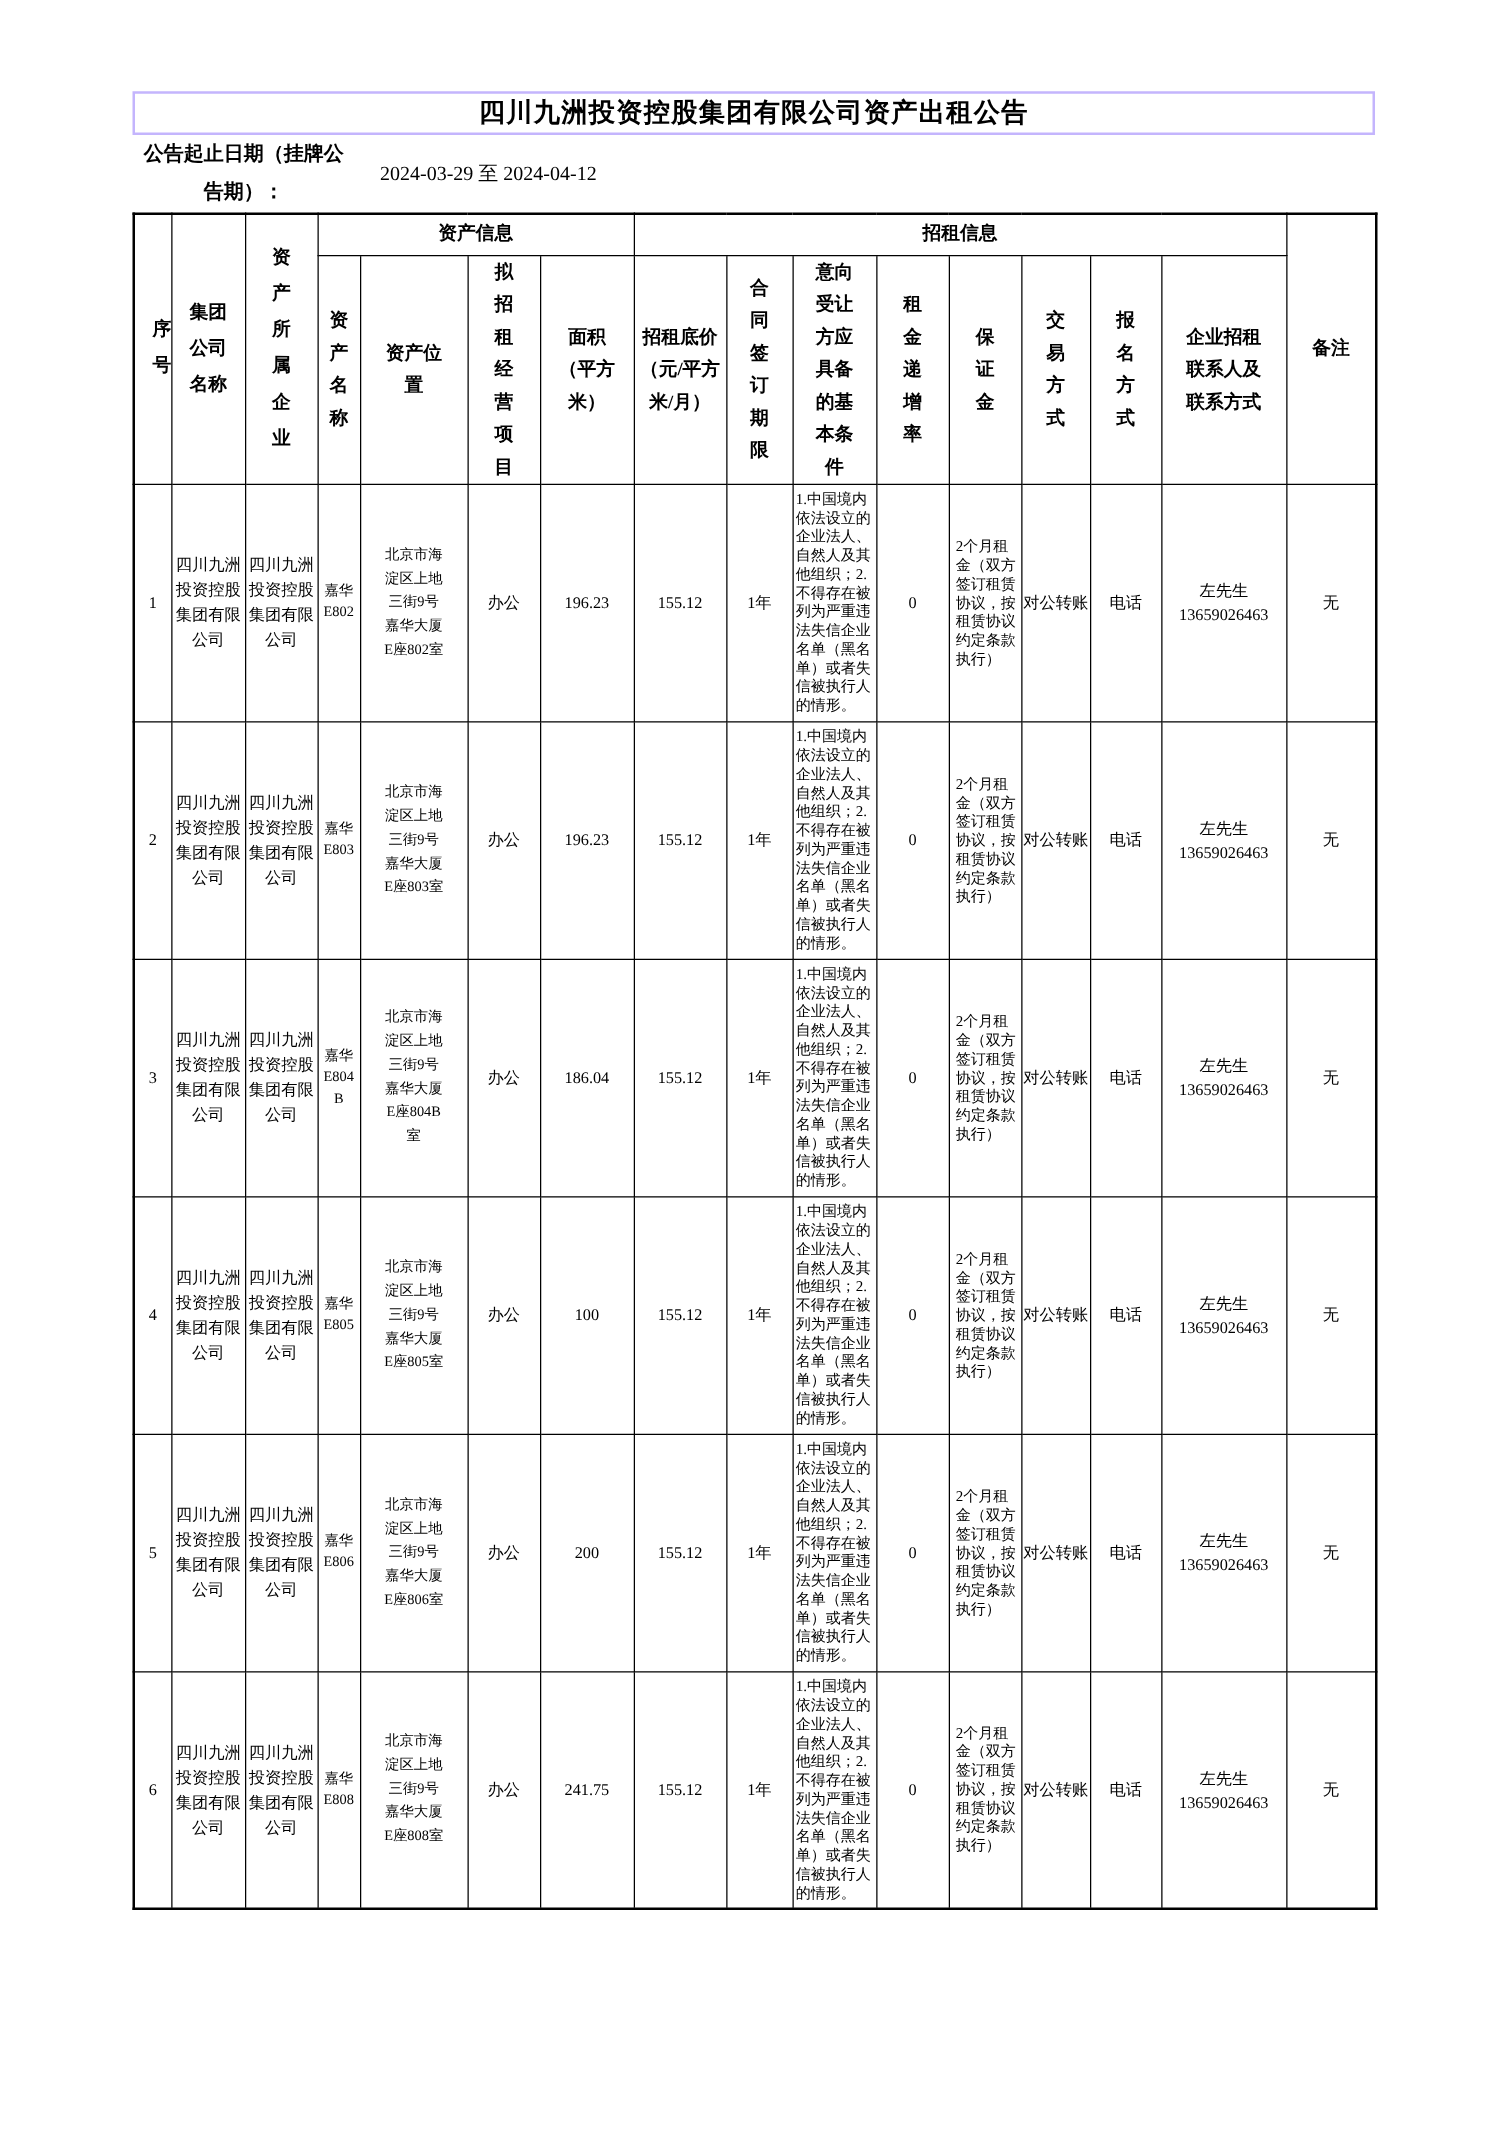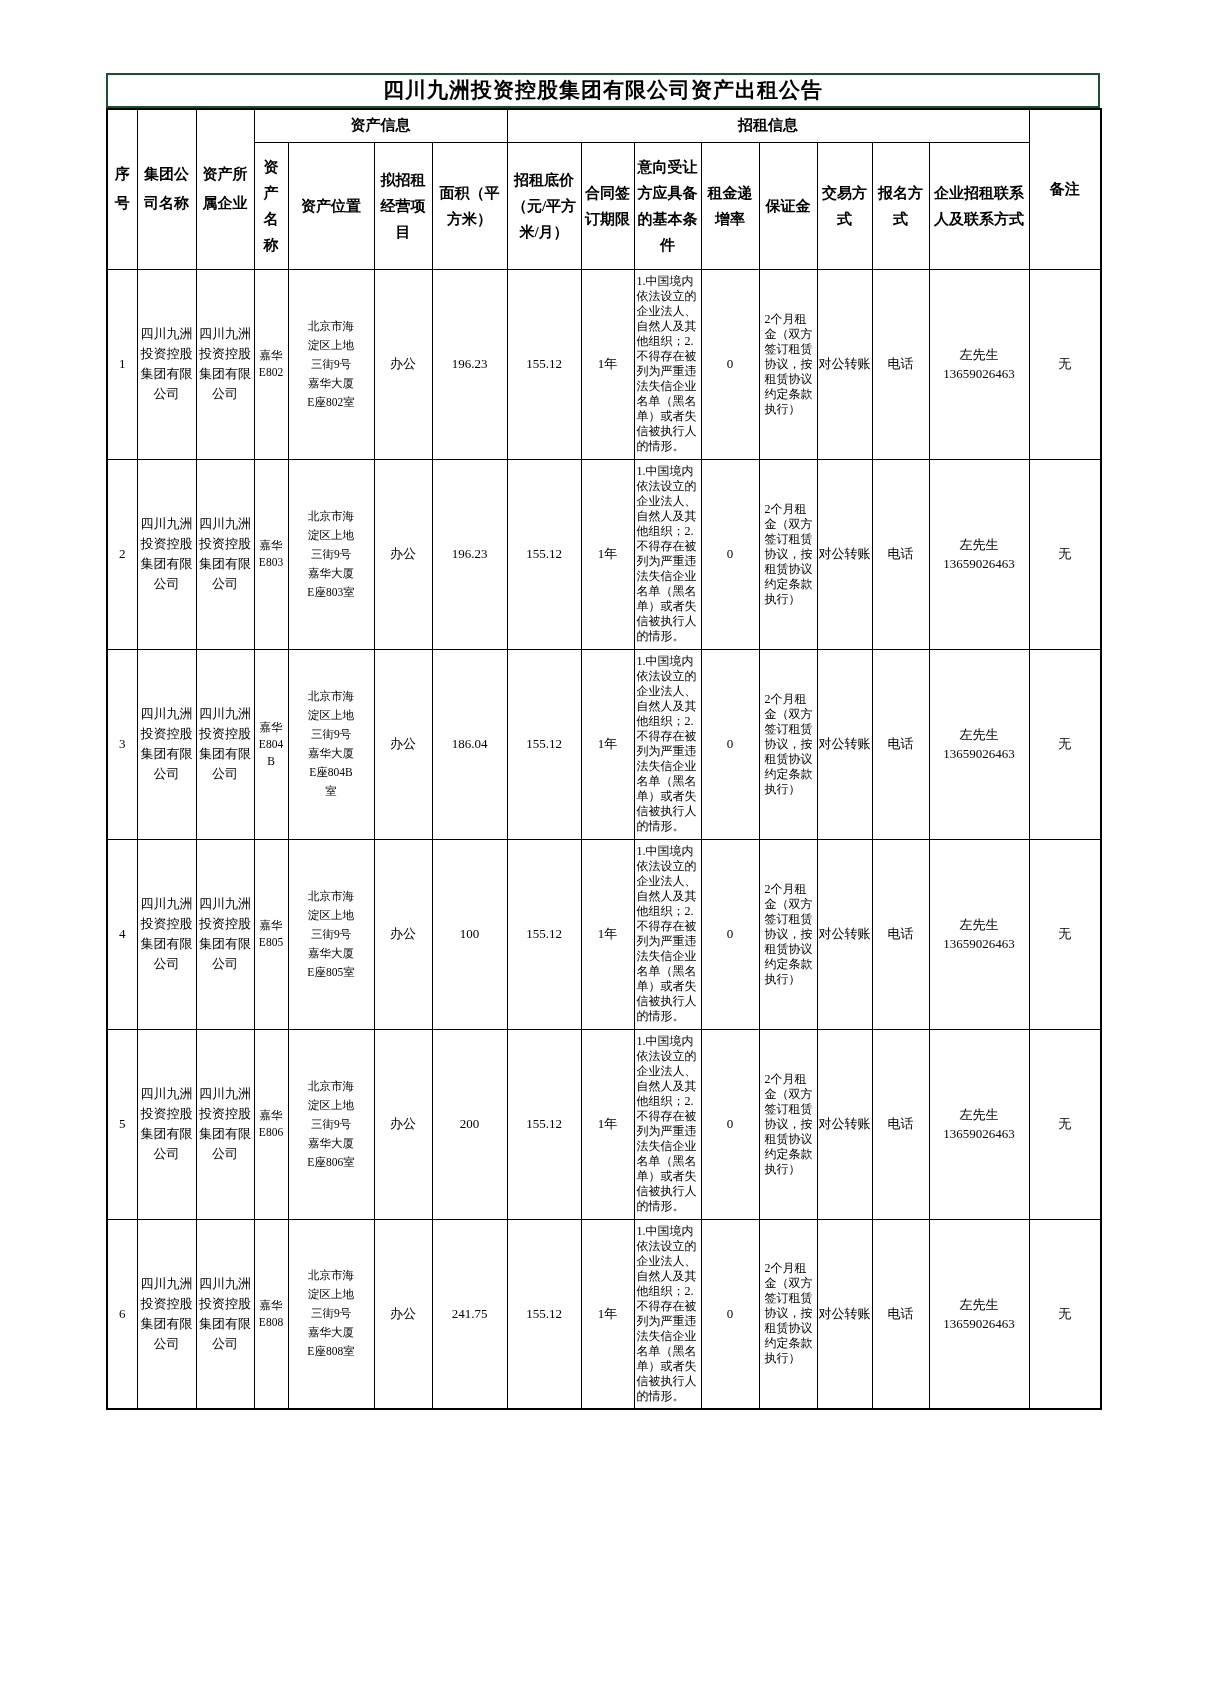--- a/index.html
+++ b/index.html
@@ -1,31 +1,31 @@
 <!DOCTYPE html>
 <html><head>
 <meta charset="utf-8">
 <style>
   html,body{margin:0;padding:0;background:#ffffff;}
   body{width:1208px;height:1708px;position:relative;color:#000;
        font-family:"Liberation Serif","DejaVu Serif",serif;}
   .page{position:absolute;left:106px;top:73px;width:994px;}
 
-  .title-box{border:2px solid #14532d;height:31px;line-height:31px;text-align:center;
+  .title-box{border:2px solid #c4b5fd;height:31px;line-height:31px;text-align:center;
              font-weight:bold;font-size:21px;letter-spacing:1px;}
 
   .period{display:flex;align-items:center;height:62px;}
   .period-label{width:170px;margin-left:4px;text-align:center;font-weight:bold;
                 font-size:16px;line-height:30px;}
   .period-value{margin-left:24px;font-size:16px;}
 
   table{border-collapse:collapse;table-layout:fixed;width:994px;border:2px solid #000;}
   th,td{border:1px solid #000;vertical-align:middle;text-align:center;overflow:hidden;
         word-break:normal;}
-  th{font-size:15px;font-weight:bold;padding:0 3px;line-height:26px;}
+  th{font-size:15px;font-weight:bold;padding:0 14px;line-height:26px;}
   thead tr.gh{height:33px;}
   thead tr.gh th{line-height:29px;}
   thead tr.ch{height:127px;}
   .th-vert{padding:0 9px;text-align:center;}
   .th-price{padding:0 4px;}
   tbody tr{height:190px;}
   td{font-size:13px;line-height:20px;padding:1px;}
   .c-name{font-size:11.5px;line-height:17px;word-break:break-all;padding:1px 2px;margin-top:47px;}
   .c-loc{font-size:11.5px;line-height:19px;padding:1px 18px;}
   .c-cond{font-size:12px;line-height:15px;text-align:left;padding:1px 2px;}
@@ -34,20 +34,24 @@
 </style>
 </head>
 <body>
 
 <div class="page">
 
   <div class="title-box">
     <span>四川九洲投资控股集团有限公司资产出租公告</span>
   </div>
 
+  <div class="period">
+    <div class="period-label">公告起止日期（挂牌公告期）：</div>
+    <div class="period-value">2024-03-29 至 2024-04-12</div>
+  </div>
 
   <table>
     <colgroup>
       <col style="width:30px">
         <col style="width:59px">
         <col style="width:58px">
       <col style="width:34px">
         <col style="width:86px">
         <col style="width:58px">
       <col style="width:75px">

